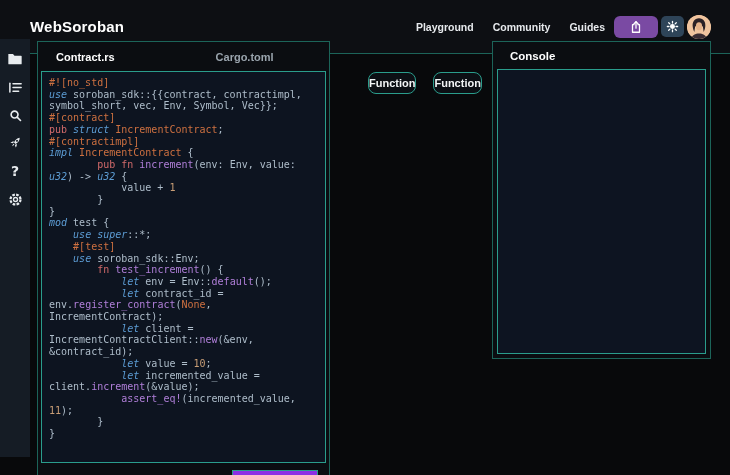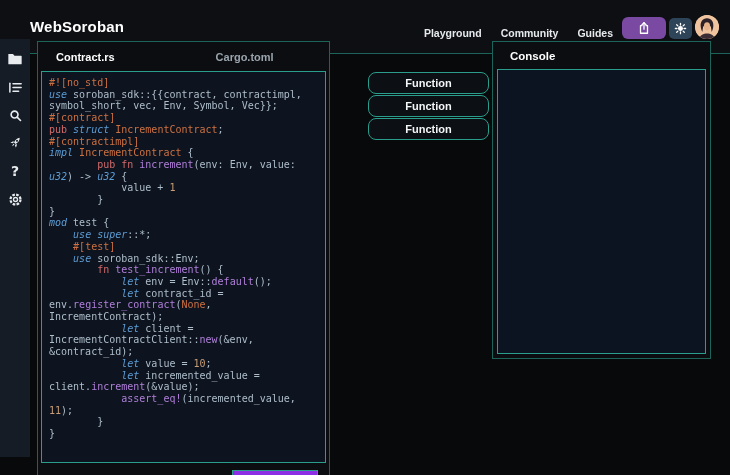--- a/index.html
+++ b/index.html
@@ -12,21 +12,21 @@
   }
 
   
   .navbar {
     position: absolute; top: 0; left: 0; right: 0; height: 54px;
     background: var(--nav_bg, #0d0f13);
     border-bottom: 1px solid var(--teal_outer, #1c6459);
     display: flex; align-items: center;
   }
   .brand { margin-left: 30px; color: #ffffff; font-weight: bold; font-size: 15px; letter-spacing: .2px; }
-  .nav-right { margin-left: auto; margin-right: 11px; display: flex; align-items: flex-end; gap: 3px; }
+  .nav-right { margin-left: auto; margin-right: 19px; display: flex; align-items: center; gap: 3px; }
   .nav-link { color: #e7eaed; font-size: 10.5px; font-weight: 600; cursor: pointer; }
   .share-btn {
     width: 44px; height: 22px; border-radius: 6px;
     background: var(--purple_share, #7a4aa3);
     display: flex; align-items: center; justify-content: center; margin-left: 6px; cursor: pointer;
   }
   .theme-btn {
     width: 23px; height: 21px; border-radius: 5px;
     background: var(--slate_btn, #2e4458);
     display: flex; align-items: center; justify-content: center; cursor: pointer;
@@ -79,21 +79,21 @@
     position: absolute; right: 11px; bottom: 6px;
     width: 86px; height: 22px; border-radius: 0;
     background: var(--purple_compile, #8c2fe4);
     border: 1px solid var(--teal_inner, #2a9d8c);
     color: #ffffff; font-weight: bold; font-size: 11.5px;
     font-family: "Liberation Sans", sans-serif; cursor: pointer;
     display: flex; align-items: center; justify-content: center;
   }
 
   
-  .functions { position: absolute; left: 368px; top: 72px; width: 121px; display: flex; flex-direction: column; gap: 1px; }
+  .functions { position: absolute; left: 368px; top: 72px; width: 121px; display: flex; flex-direction: row; gap: 17px; }
   .fn-btn {
     height: 22px; border-radius: 8px;
     border: 1.5px solid var(--teal_inner, #2a9d8c);
     background: #0c0f14; color: #f3f5f6; font-weight: bold; font-size: 11px;
     display: flex; align-items: center; justify-content: center; cursor: pointer;
   }
 
   
   .panel-console {
     position: absolute; left: 492px; top: 41px; width: 219px; height: 318px;

